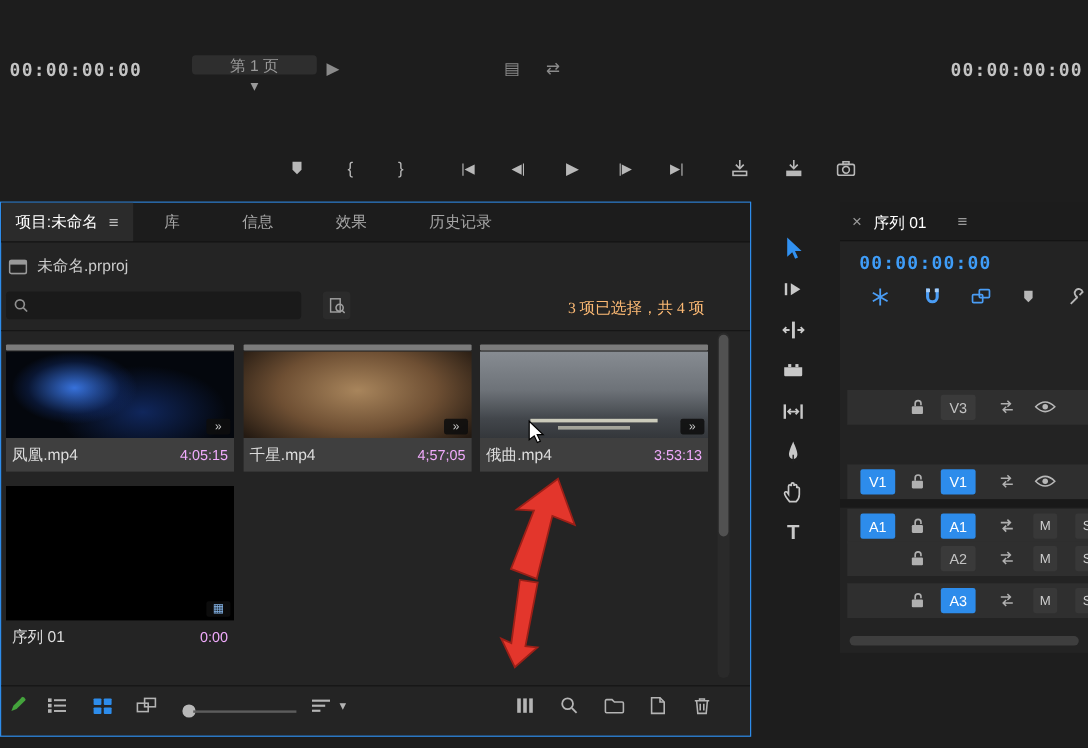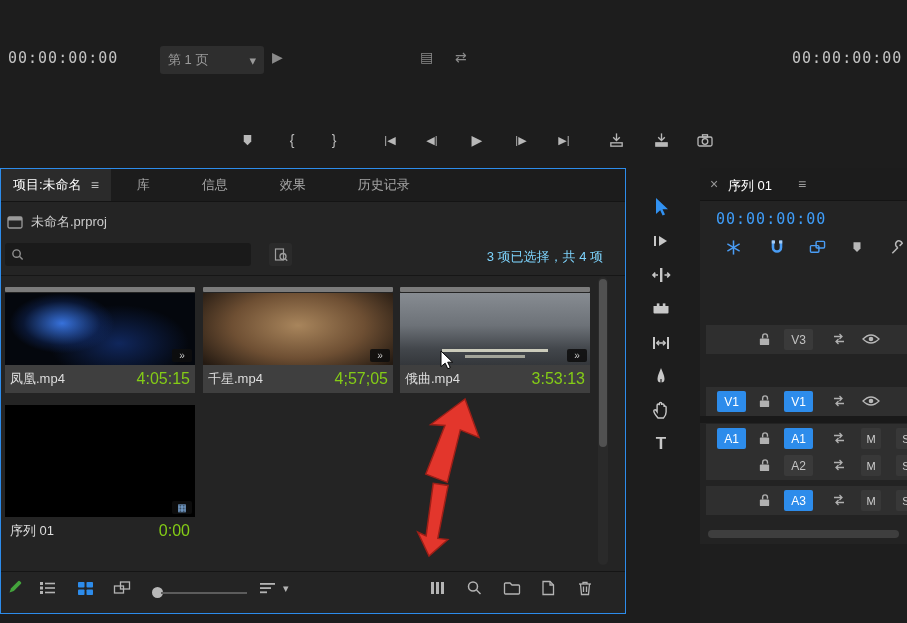--- a/index.html
+++ b/index.html
@@ -1,57 +1,57 @@
 <!DOCTYPE html>
 <html><head>
 <meta charset="utf-8">
 <style>
 * { box-sizing:border-box; margin:0; padding:0; }
 html,body { width:907px; height:623px; }
 body { position:relative; background:#1d1d1d; font-family:"Liberation Sans",sans-serif; color:#c8c8c8; overflow:hidden; }
 .abs { position:absolute; }
-.tc { font-family:"DejaVu Sans Mono",monospace; font-size:15px; color:#c4c4c4; letter-spacing:1px; }
+.tc { font-family:"DejaVu Sans Mono",monospace; font-size:15px; color:#c4c4c4; letter-spacing:1px;font-weight:bold; }
 svg { display:block; }
 .ibtn { display:flex; align-items:center; justify-content:center; }
 
 
-#page-dropdown { left:160px; top:46px; width:104px; height:28px; background:#2e2e2e; border-radius:3px; display:flex; align-items:center; justify-content:space-between; padding:0 8px; font-size:13px; color:#9a9a9a; }
+#page-dropdown { left:160px; top:46px; width:104px; height:16px; background:#2e2e2e; border-radius:3px; display:flex; align-items:center; justify-content:space-between; padding:0 8px; font-size:13px; color:#9a9a9a;flex-direction:column; }
 .mini-glyph { top:49px; font-size:14px; color:#8a8a8a; }
 
 
 .tbtn { top:128px; width:26px; height:24px; font-size:14px; color:#b8b8b8; display:flex; align-items:center; justify-content:center; }
 
 
 #project-panel { left:0; top:168px; width:626px; height:446px; background:#242424; border:1px solid #2d8ceb; }
 #ptabbar { left:0; top:0; right:0; height:33px; background:#1c1c1c; display:flex; align-items:stretch; border-bottom:1px solid #141414; }
 .ptab { display:flex; align-items:center; padding:0 26px; font-size:13px; color:#a6a6a6; }
 .ptab.active { background:#2b2b2b; color:#ffffff; gap:9px; padding:0 12px; }
 .ptab.active .pmenu { color:#bdbdbd; font-size:14px; }
 #file-row { left:6px; top:44px; display:flex; align-items:center; gap:8px; font-size:13px; color:#cccccc; }
 #search-box { left:4px; top:74px; width:246px; height:23px; background:#1a1a1a; border-radius:3px; display:flex; align-items:center; padding:0 6px; gap:5px; }
 #search-box input { background:transparent; border:none; outline:none; color:#cccccc; font-size:12px; width:200px; font-family:"Liberation Sans",sans-serif; }
 #search-bins-btn { left:268px; top:74px; width:23px; height:23px; background:#2b2b2b; border-radius:3px; }
-#status-text { right:22px; top:79px; font-size:13px; color:#7dd3fc; }
+#status-text { right:38px; top:79px; font-size:13px; color:#fdba74;font-family:Liberation Serif, serif; }
 #content-divider { left:0; top:106px; right:0; border-top:1px solid #161616; }
 
 .cell { position:absolute; width:190px; }
 .scrub { height:5px; background:#7b7b7b; border-radius:1px; margin-bottom:1px; }
 .thumb { height:72px; position:relative; background:#000; }
 .thumb-phoenix { background: radial-gradient(70px 40px at 30% 42%, rgba(64,132,255,0.85), rgba(20,50,120,0.35) 55%, transparent 75%), radial-gradient(100px 55px at 60% 70%, rgba(28,70,170,0.5), transparent 70%), #04070d; }
 .thumb-qianxing { background: radial-gradient(120px 60px at 50% 45%, #a8855c, #6e4f33 55%, #241a12 100%); }
 .thumb-equ { background: linear-gradient(#878c92, #6d7278 45%, #42464b 78%, #34373b); }
 .thumb-seq { height:112px; background:#000; }
 .sub1 { position:absolute; left:22%; right:22%; bottom:13px; height:3px; background:rgba(250,248,225,0.75); }
 .sub2 { position:absolute; left:34%; right:34%; bottom:7px; height:3px; background:rgba(250,248,225,0.55); }
 .badge { position:absolute; right:3px; bottom:3px; min-width:20px; height:13px; background:rgba(14,14,14,0.88); border-radius:2px; color:#c9c9c9; font-size:10px; line-height:13px; text-align:center; padding:0 3px; }
 .badge.seq { color:#86b6ea; }
 .clabel { height:28px; display:flex; align-items:center; justify-content:space-between; padding:0 5px; }
 .cell.selected .clabel { background:#3f3f3f; }
 .cname { font-size:13px; color:#dddddd; }
-.cdur { font-size:16px; color:#84cc16; }
+.cdur { font-size:12px; color:#f0abfc; }
 
 #vscroll-track { left:597px; top:108px; width:10px; height:288px; background:#2a2a2a; border-radius:5px; }
 #vscroll-thumb { left:598px; top:110px; width:8px; height:168px; background:#515151; border-radius:4px; }
 
 #btool-divider { left:0; top:402px; right:0; border-top:1px solid #151515; }
 .btool { top:411px; }
 #zoom-track { left:160px; top:423px; width:86px; height:2px; background:#5c5c5c; }
 #zoom-knob { left:151px; top:418px; width:11px; height:11px; border-radius:50%; background:#b8b8b8; }
 #sort-chevron { left:282px; top:413px; font-size:11px; color:#b4b4b4; }
 

